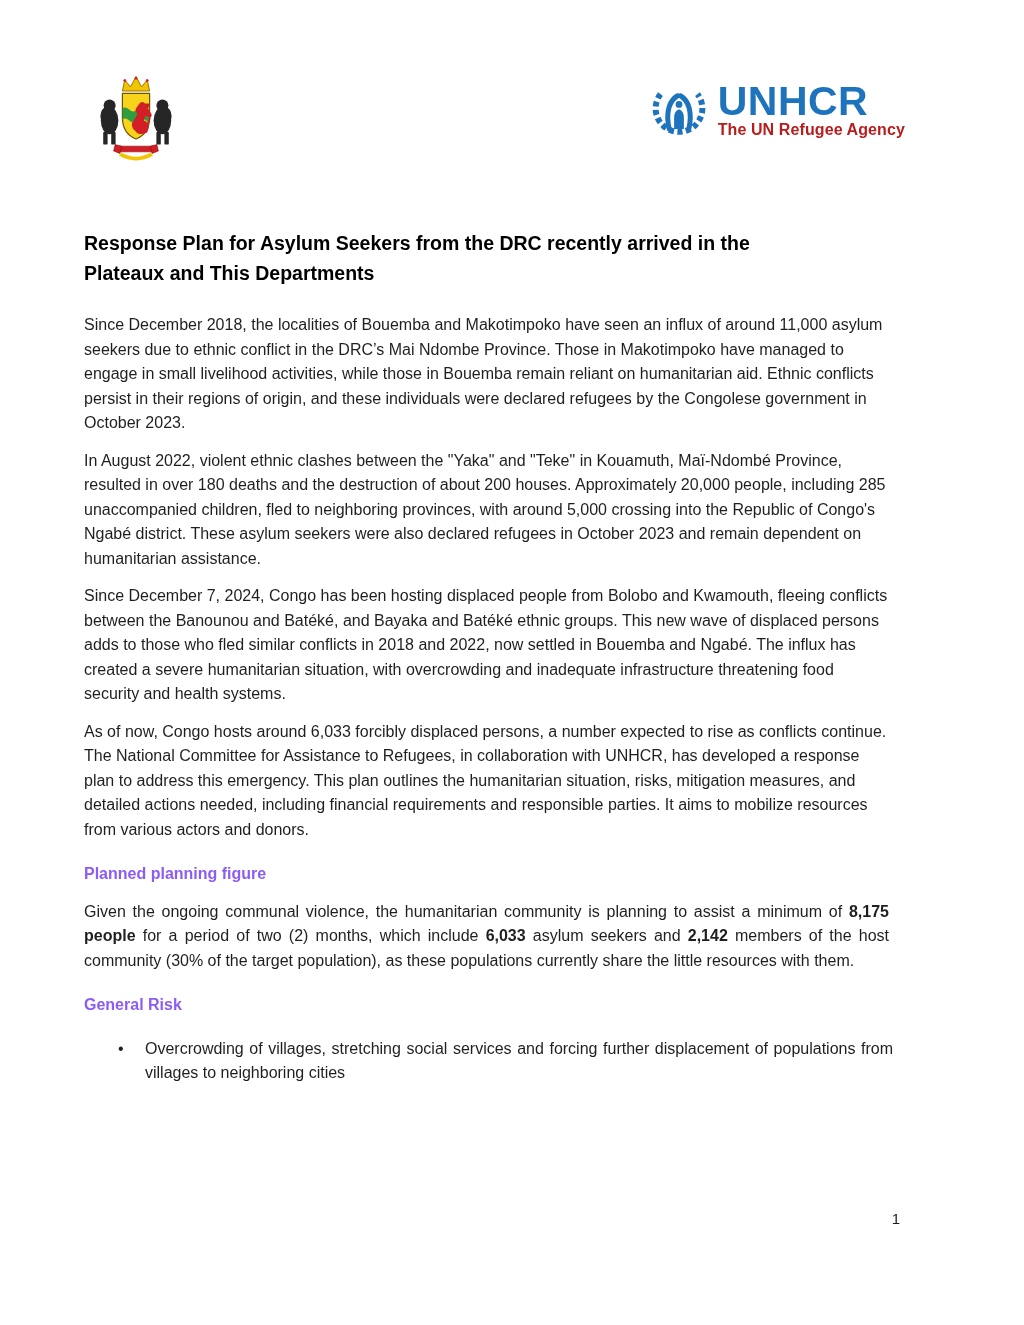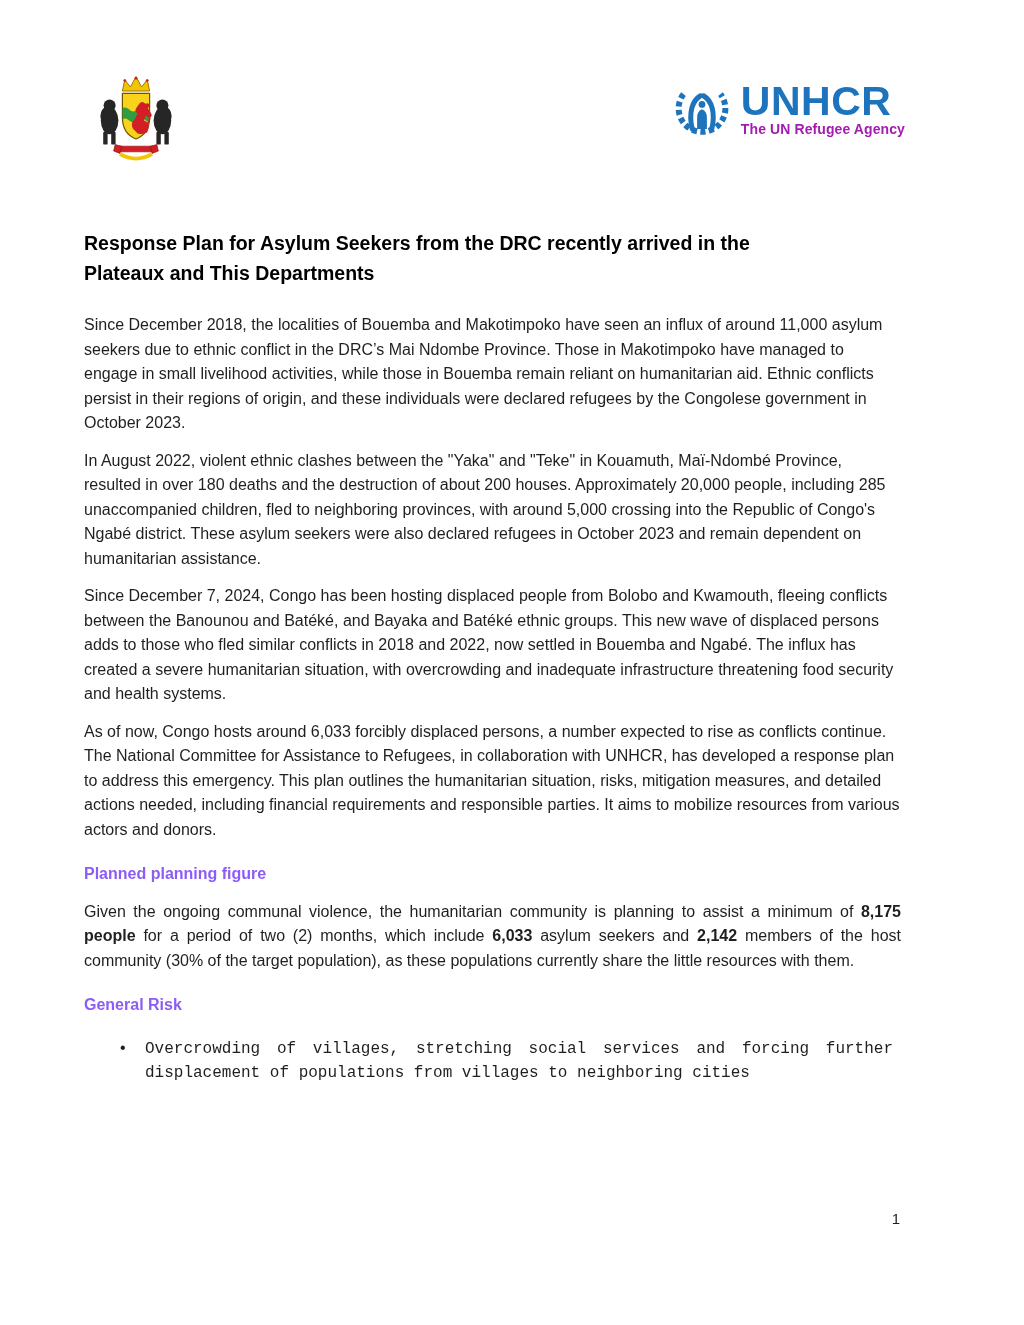--- a/index.html
+++ b/index.html
@@ -31,53 +31,52 @@
   }
   .unhcr-text { margin-left: 6px; }
   .unhcr-word {
     color: #1E74BC;
     font-weight: bold;
     font-size: 41px;
     line-height: 42px;
     letter-spacing: 0.5px;
   }
   .unhcr-tagline {
-    color: #a21caf;
+    color: #b91c1c;
     font-weight: bold;
-    font-size: 14px;
+    font-size: 16px;
     line-height: 15px;
     letter-spacing: 0.1px;
   }
   
   .doc-title {
     margin-top: 52px;
     text-align: left;
     font-weight: bold;
     font-size: 19.5px;
     line-height: 30px;
     color: #000000;
   }
   
   .content {
     margin-top: 25px;
     font-size: 16px;
     line-height: 24.5px;
   }
-  .content p { margin: 0 4px 13px 0; }
+  .content p { margin: 0 16px 13px 0; }
   .content .heading {
     font-weight: bold;
     color: #8b5cf6;
     margin: 20px 0 13px 0;
   }
   .justified { text-align: justify; }
   ul.bullets {
     list-style: none;
     margin: 19px 12px 0 0;
     padding: 0 0 0 34px;
-    font-family: Liberation Mono, monospace;
   }
   ul.bullets li {
     position: relative;
     padding-left: 27px;
     text-align: justify;
     margin-bottom: 10px;
   }
   ul.bullets li::before {
     content: "\2022";
     position: absolute;

